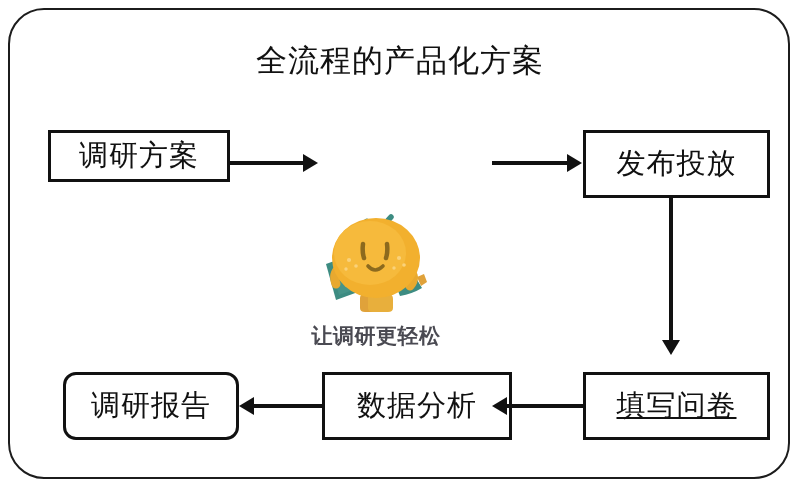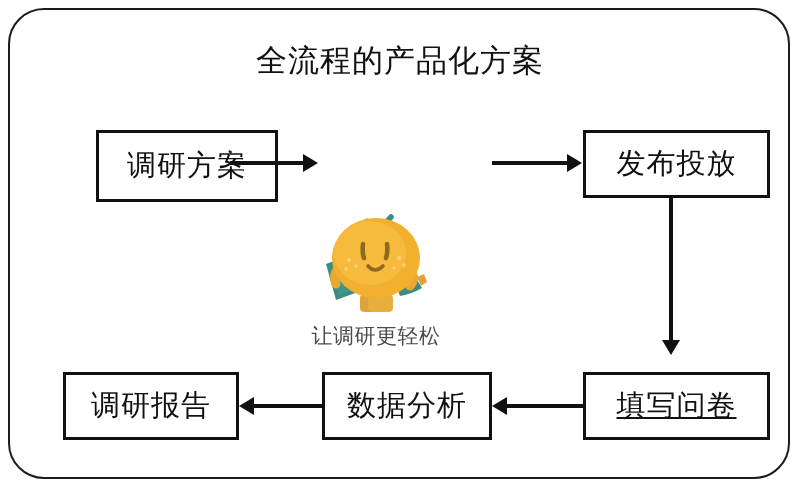--- a/index.html
+++ b/index.html
@@ -57,25 +57,25 @@
     background: #ffffff;
     color: #111111;
     font-size: 29px;
     letter-spacing: 1px;
     display: flex;
     align-items: center;
     justify-content: center;
     white-space: nowrap;
   }
 
-  #node-0 { left: 48px;  top: 130px; width: 182px; height: 72px; margin-left: 48px; }
+  #node-0 { left: 48px;  top: 130px; width: 182px; height: 52px; }
   #node-1 { left: 318px; top: 130px; width: 174px; height: 68px; }
   #node-2 { left: 583px; top: 130px; width: 187px; height: 68px; }
-  #node-3 { left: 63px;  top: 372px; width: 176px; height: 68px; }
-  #node-4 { left: 322px; top: 372px; width: 170px; height: 68px; }
+  #node-3 { left: 63px;  top: 372px; width: 176px; height: 68px; border-radius: 13px; }
+  #node-4 { left: 322px; top: 372px; width: 190px; height: 68px; }
   #node-5 { left: 583px; top: 372px; width: 187px; height: 68px; text-decoration: underline; }
 
   
   .arrow-line {
     position: absolute;
     background: #111111;
   }
   .arrow-head {
     position: absolute;
     width: 0;
@@ -113,20 +113,21 @@
   #a5-line { left: 253px; top: 404px; width: 70px; height: 4px; }
   #a5-head { left: 239px; top: 397px; }
 
   
   .logo {
     position: absolute;
     left: 296px;
     top: 212px;
     width: 160px;
     height: 140px;
+    font-weight: bold;
   }
   .logo-art {
     position: absolute;
     left: 0;
     top: 0;
     width: 160px;
     height: 108px;
   }
   .logo-caption {
     position: absolute;

